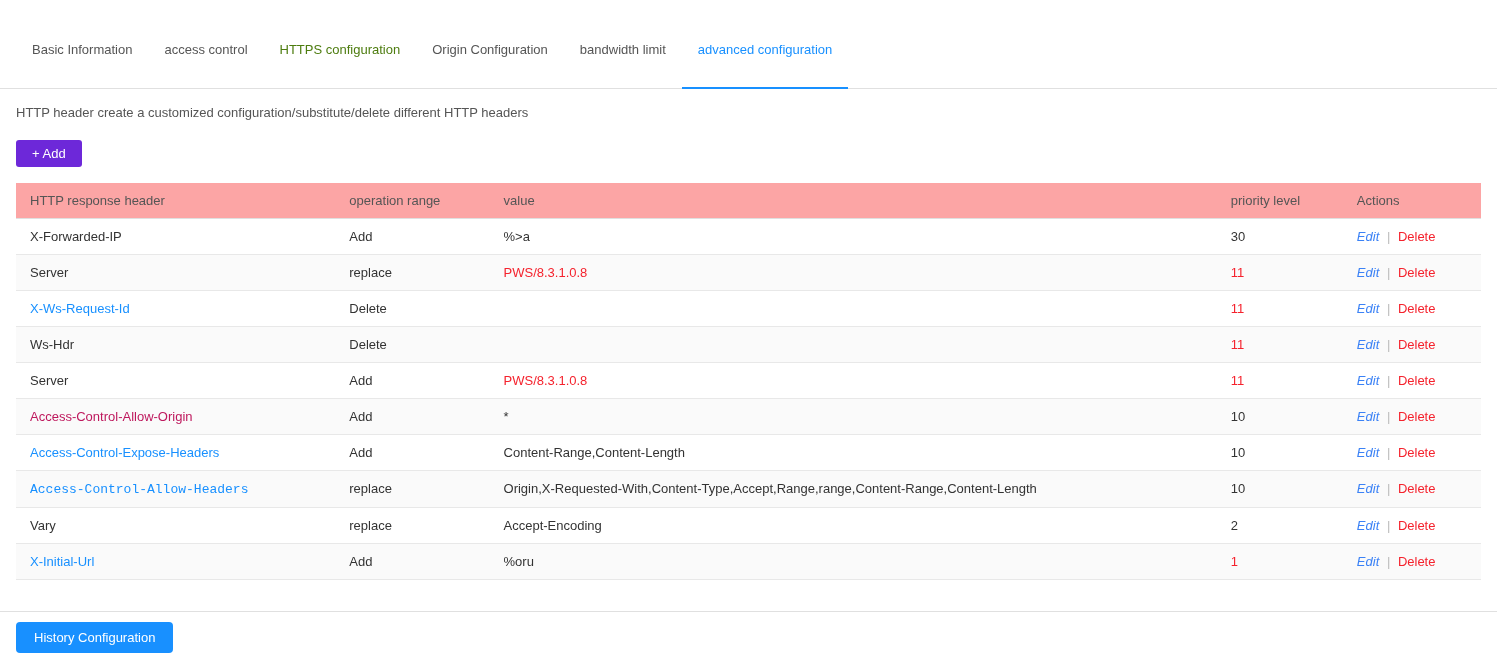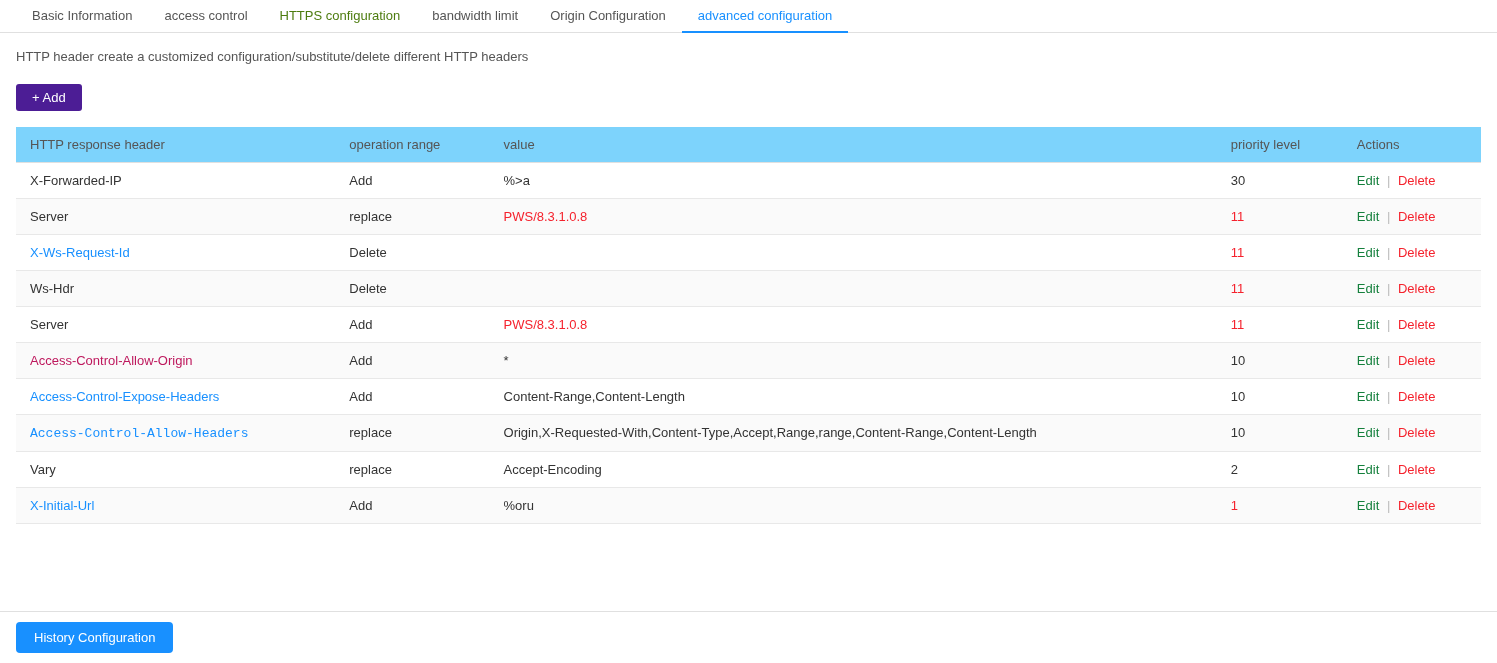--- a/index.html
+++ b/index.html
@@ -5,87 +5,89 @@
     * { box-sizing: border-box; margin: 0; padding: 0; }
     body { font-family: Arial, sans-serif; font-size: 13px; color: #333; background: #fff; }
 
     .tabs {
       display: flex;
       align-items: center;
       border-bottom: 1px solid #e0e0e0;
       padding: 0 16px;
     }
     .tab {
-      padding: 8px 16px;
+      padding: 30px 16px;
       cursor: pointer;
       color: #555;
       font-size: 13px;
       white-space: nowrap;
       border-bottom: 2px solid transparent;
       margin-bottom: -1px;
+      margin-top: 12px;
     }
     .tab.active {
       color: #1890ff;
       border-bottom: 2px solid #1890ff;
     }
 
     .page-content {
       padding: 16px 16px 60px 16px;
     }
 
     .description {
       color: #555;
       font-size: 13px;
       margin-bottom: 20px;
     }
 
     .add-btn {
-      background: #4c1d95;
+      background: #6d28d9;
       color: #fff;
       border: none;
       padding: 6px 16px;
       border-radius: 3px;
       cursor: pointer;
       font-size: 13px;
       margin-bottom: 16px;
       display: inline-flex;
       align-items: center;
       gap: 4px;
     }
 
     table {
       width: 100%;
       border-collapse: collapse;
       font-size: 13px;
     }
     thead tr {
-      background: #7dd3fc;
+      background: #fca5a5;
     }
     thead th {
       padding: 10px 14px;
       text-align: left;
       color: #555;
       font-weight: normal;
       border-bottom: 1px solid #e0e0e0;
     }
     tbody tr {
       border-bottom: 1px solid #e8e8e8;
     }
     tbody tr:nth-child(even) {
       background: #fafafa;
     }
     tbody td {
       padding: 10px 14px;
       vertical-align: top;
     }
 
     .link-blue {
-      color: #15803d;
+      color: #3b82f6;
       cursor: pointer;
       text-decoration: none;
+      font-style: italic;
     }
 
     .link-red {
       color: #f5222d;
       cursor: pointer;
       text-decoration: none;
     }
 
     .separator { color: #bbb; margin: 0 4px; }
 
@@ -110,22 +112,22 @@
     }
   </style>
 </head>
 <body>
 
 <div>
   <div class="tabs">
     <div class="tab">Basic Information</div>
     <div class="tab">access control</div>
     <div class="tab" style="color:#4d7c0f;">HTTPS configuration</div>
+    <div class="tab">Origin Configuration</div>
     <div class="tab">bandwidth limit</div>
-    <div class="tab">Origin Configuration</div>
     <div class="tab active">advanced configuration</div>
   </div>
 </div>
 
 <div class="page-content">
   <p class="description">HTTP header create a customized configuration/substitute/delete different HTTP headers</p>
 
   <button class="add-btn">+ Add</button>
 
   <table>

